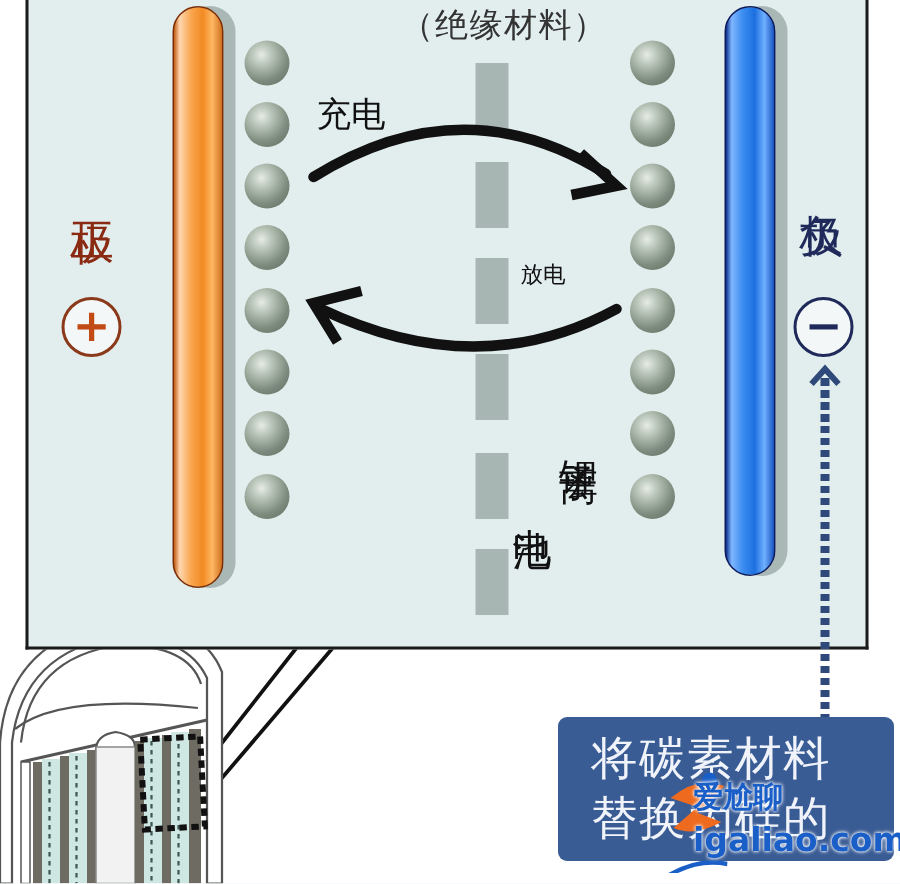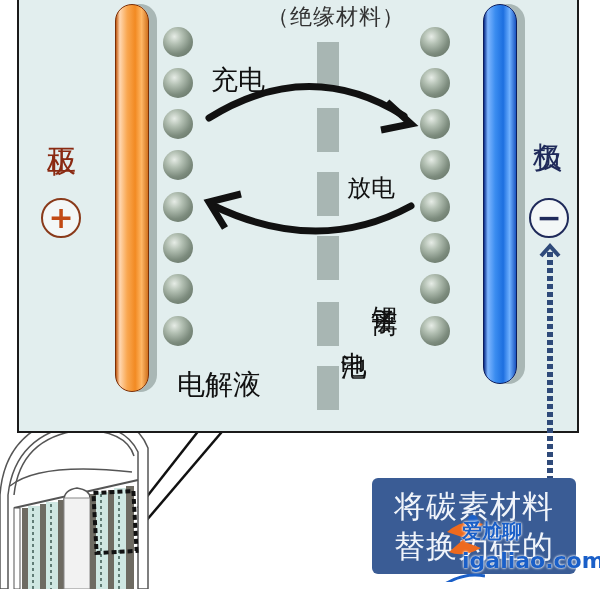--- a/index.html
+++ b/index.html
@@ -47,21 +47,21 @@
     font-weight: bold; font-size: 30px; line-height: 1;
   }
   .sign.pos { left: 41px; top: 198px; border: 2.5px solid #8a3a1a; color: #c24a15; }
   .sign.neg { left: 529px; top: 198px; border: 2.5px solid #1f2a5a; color: #1f2a5a; }
 
   .dotted-line {
     position: absolute; left: 547px; top: 252px; width: 6px; height: 232px;
     background: repeating-linear-gradient(180deg, #2f4a7a 0 5px, transparent 5px 8px);
   }
   .blue-box {
-    position: absolute; left: 372px; top: 478px; width: 204px; height: 96px;
+    position: absolute; left: 372px; top: 478px; width: 224px; height: 96px;
     background: #3a5c95; border-radius: 6px;
     color: #f0f4fa; font-size: 31px; line-height: 40px; padding: 8px 0 0 22px;
     letter-spacing: 1px;
   }
   .watermark {
     position: absolute; left: 440px; top: 518px; font-weight: bold;
     color: #1a5fc8; text-shadow: 0 0 2px #fff, 0 0 3px #fff;
   }
   .watermark .cn { font-size: 20px; position: absolute; left: 22px; top: 0; white-space: nowrap; }
   .watermark .url { font-size: 22px; position: absolute; left: 22px; top: 30px; white-space: nowrap; color: #1a5fc8; }
@@ -146,23 +146,22 @@
     <g>
       <path d="M190 122 Q290 60 385 120" stroke="#111" stroke-width="7" fill="none" stroke-linecap="round"></path>
       <path d="M368 106 L392 128 L362 134" stroke="#111" stroke-width="7" fill="none" stroke-linejoin="miter"></path>
     </g>
     <g>
       <path d="M392 210 Q300 260 195 210" stroke="#111" stroke-width="7" fill="none" stroke-linecap="round"></path>
       <path d="M222 198 L190 206 L206 232" stroke="#111" stroke-width="7" fill="none" stroke-linejoin="miter"></path>
     </g>
   </svg>
 
-  <div class="label-cn" style="left:192px;top:70px;font-size:27px">充电</div>
-  <div class="label-cn" style="left:328px;top:180px;font-size:24px">放电</div>
-  <div class="label-cn" style="left:158px;top:375px;font-size:28px">电解液</div>
+  <div class="label-cn" style="left:192px;top:70px;font-size:23px">充电</div>
+  <div class="label-cn" style="left:328px;top:180px;font-size:15px">放电</div>
   <div class="label-cn vert" style="left:353px;top:290px;font-size:26px">锂离子</div>
   <div class="label-cn vert" style="left:322px;top:335px;font-size:26px">电池</div>
 </div>
 
 <div class="pole-label pos">正极</div>
 <div class="sign pos">+</div>
 <div class="pole-label neg">负极</div>
 <div class="sign neg">−</div>
 
 <svg style="position:absolute;left:538px;top:240px" width="24" height="20">

